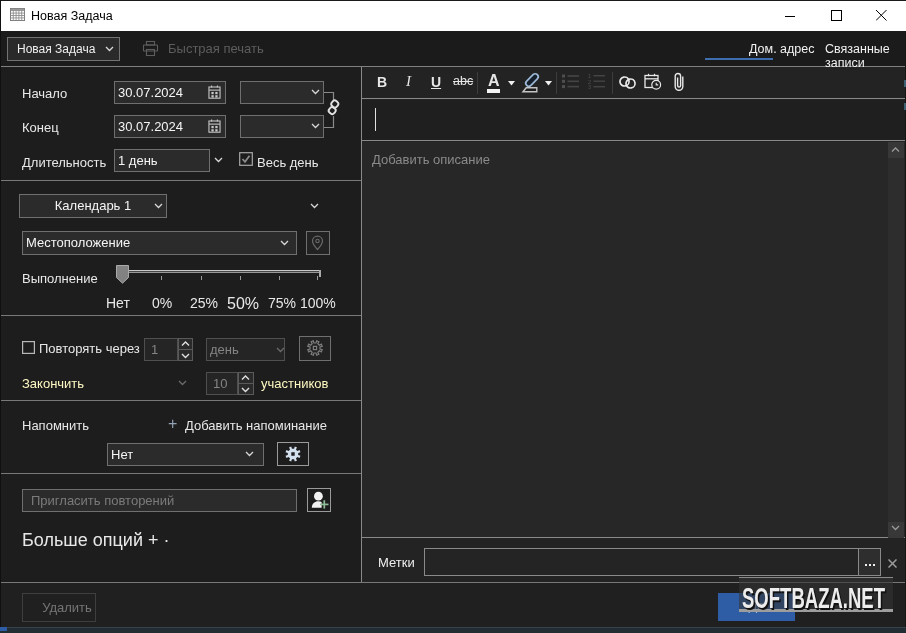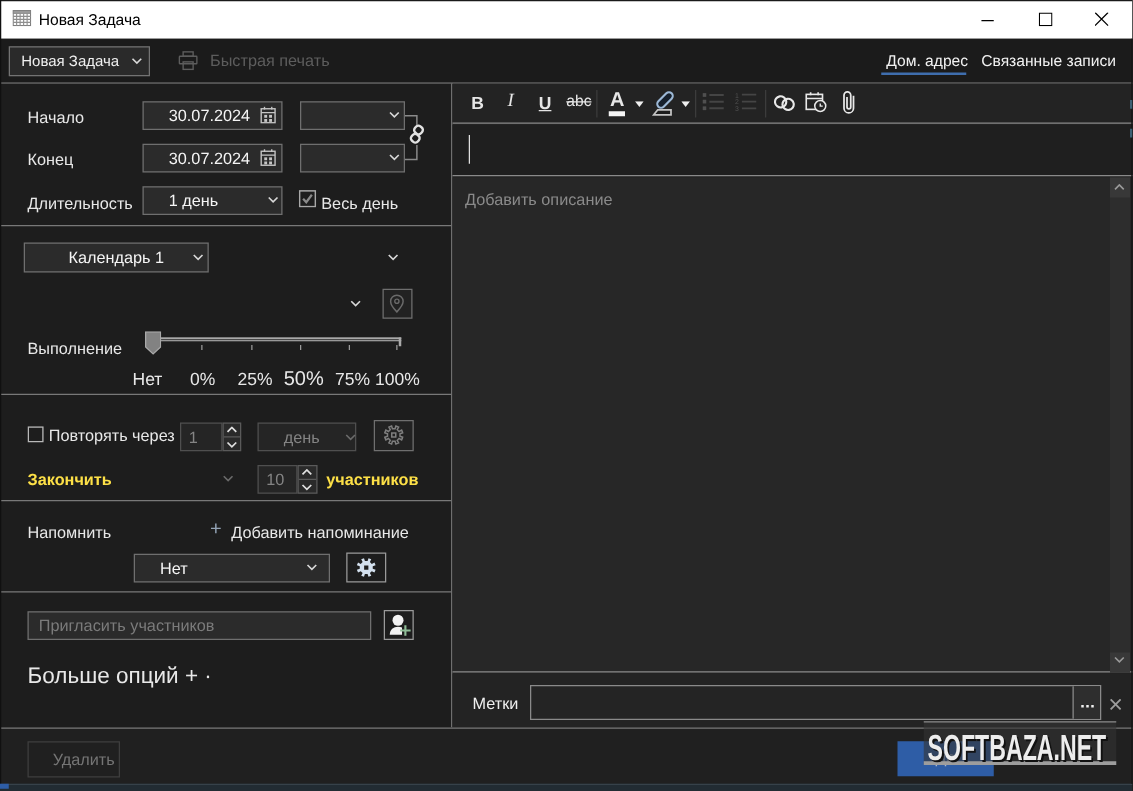--- a/index.html
+++ b/index.html
@@ -5,29 +5,29 @@
 *{margin:0;padding:0;box-sizing:border-box;}
 html,body{width:906px;height:633px;overflow:hidden;}
 body{font-family:"Liberation Sans",sans-serif;background:#1d1d1d;color:#e8e8e8;font-size:13px;}
 #w{position:relative;width:906px;height:633px;background:#1d1d1d;}
 .a{position:absolute;}
 #titlebar{left:0;top:0;width:906px;height:31px;background:#ffffff;border-top:1px solid #1a1a1a;}
 #titletext{left:31px;top:9px;color:#000;font-size:12.5px;}
 #toolbar{left:0;top:31px;width:906px;height:36px;background:#1b1b1b;border-bottom:1px solid #808080;}
 #typedd{left:7px;top:37px;width:113px;height:24px;background:#2a2a2a;border:1px solid #737373;line-height:22px;padding-left:9px;color:#f0f0f0;font-size:12px;}
 #qprint{left:168px;top:41px;color:#5d5d5d;}
-.tab{top:42px;color:#f2f2f2;font-size:12.5px;}
+.tab{top:42px;color:#f2f2f2;font-size:12.5px;margin-left:40px;}
 #tabline{left:705px;top:58px;width:68px;height:2px;background:#3f6eae;}
 #leftpanel{left:0;top:67px;width:361px;height:515px;background:#1d1d1d;}
 #vdiv{left:361px;top:67px;width:1px;height:515px;background:#8a8a8a;}
 .hsep{left:0;width:361px;height:1px;background:#787878;}
 .lbl{color:#e8e8e8;}
 .inp{background:#2b2b2b;border:1px solid #6f6f6f;color:#f5f5f5;}
-.ddtext{line-height:21px;padding-left:20px;}
-.dis{color:#fde047;font-weight:bold;}
+.ddtext{line-height:21px;padding-left:3px;}
+.dis{color:#fef9c3;}
 .disbox{background:#252525;border:1px solid #4f4f4f;color:#848484;}
 .btn{background:#222;border:1px solid #6f6f6f;}
 #rpanel{left:362px;top:67px;width:544px;height:515px;background:#232323;}
 #fmtbar{left:362px;top:67px;width:544px;height:32px;background:#232323;border-bottom:1px solid #8a8a8a;}
 .fbtn{position:absolute;top:73px;height:20px;color:#e6e6e6;}
 .fsep{position:absolute;top:72px;width:1px;height:22px;background:#3c3c3c;}
 #titleinput{left:362px;top:100px;width:544px;height:41px;background:#1f1f1f;border-bottom:1px solid #8a8a8a;}
 #caret{left:375px;top:108px;width:1px;height:23px;background:#e0e0e0;}
 #descarea{left:362px;top:142px;width:544px;height:396px;background:#272727;border-bottom:1px solid #8a8a8a;}
 #desctext{left:372px;top:152px;color:#8a8a8a;font-size:13px;}
@@ -145,36 +145,37 @@
     <path d="M0 1.5 H9.5 V36.5 H0" fill="none" stroke="#8a8a8a" stroke-width="1.2"></path>
   </svg>
   <svg class="a" style="left:326px;top:99px" width="15" height="18" viewBox="0 0 15 18">
     <rect x="1" y="1" width="13" height="16" fill="#1d1d1d"></rect>
     <g fill="none" stroke="#e2e2e2" stroke-width="1.9">
       <rect x="5.6" y="1.8" width="6.4" height="6.4" rx="2.5" transform="rotate(40 8.8 5)"></rect>
       <rect x="3.0" y="8.4" width="6.4" height="6.4" rx="2.5" transform="rotate(40 6.2 11.6)"></rect>
     </g>
   </svg>
   <div class="a lbl" style="left:22px;top:155px">Длительность</div>
-  <div class="a inp ddtext" style="left:114px;top:149px;width:112px;height:23px">1 день</div>
+  <div class="a inp ddtext" style="left:114px;top:149px;width:96px;height:23px">1 день</div>
   <svg class="a" style="left:214px;top:157px" width="9" height="6" viewBox="0 0 9 6">
       <path d="M1 1 L4.5 4.5 L8 1" stroke="#d8d8d8" stroke-width="1.3" fill="none"></path>
     </svg>
   <svg class="a" style="left:239px;top:152px" width="14" height="14" viewBox="0 0 14 14">
     <rect x="0.7" y="0.7" width="12.6" height="12.6" fill="none" stroke="#a8a8a8" stroke-width="1.2"></rect>
     <path d="M3.5 7 L6 9.8 L10.5 3.8" fill="none" stroke="#8a8a8a" stroke-width="1.8"></path>
   </svg>
   <div class="a lbl" style="left:257px;top:155px">Весь день</div>
   <div class="a inp" style="left:19px;top:194px;width:148px;height:24px;text-align:center;line-height:22px">Календарь 1</div>
   <svg class="a" style="left:154px;top:203px" width="9" height="6" viewBox="0 0 9 6">
       <path d="M1 1 L4.5 4.5 L8 1" stroke="#d8d8d8" stroke-width="1.3" fill="none"></path>
     </svg>
   <svg class="a" style="left:310px;top:203px" width="9" height="6" viewBox="0 0 9 6">
       <path d="M1 1 L4.5 4.5 L8 1" stroke="#d8d8d8" stroke-width="1.3" fill="none"></path>
     </svg>
+  <div class="a inp ddtext" style="left:22px;top:231px;width:275px;height:24px">Местоположение</div>
   <svg class="a" style="left:280px;top:240px" width="9" height="6" viewBox="0 0 9 6">
       <path d="M1 1 L4.5 4.5 L8 1" stroke="#d8d8d8" stroke-width="1.3" fill="none"></path>
     </svg>
   <div class="a btn" style="left:306px;top:231px;width:24px;height:24px"></div>
   <svg class="a" style="left:311px;top:235px" width="13" height="16" viewBox="0 0 13 16">
     <path d="M6.5 1.2 C3.6 1.2 1.5 3.4 1.5 6.1 C1.5 9.3 6.5 14.5 6.5 14.5 C6.5 14.5 11.5 9.3 11.5 6.1 C11.5 3.4 9.4 1.2 6.5 1.2 Z" fill="none" stroke="#6a6a6a" stroke-width="1.2"></path>
     <circle cx="6.5" cy="6" r="1.7" fill="none" stroke="#6a6a6a" stroke-width="1.1"></circle>
   </svg>
   <div class="a lbl" style="left:22px;top:271px">Выполнение</div>
   <div class="a" style="left:128px;top:270px;width:193px;height:3px;background:#484848;border-top:1px solid #c9c9c9;border-bottom:1px solid #989898"></div>
@@ -232,21 +233,21 @@
   <div class="a" style="left:168px;top:415px;font-size:16px;color:#93a3b5">+</div>
   <div class="a lbl" style="left:185px;top:418px">Добавить напоминание</div>
   <div class="a inp ddtext" style="left:107px;top:443px;width:157px;height:23px">Нет</div>
   <svg class="a" style="left:245px;top:451px" width="9" height="6" viewBox="0 0 9 6">
       <path d="M1 1 L4.5 4.5 L8 1" stroke="#d8d8d8" stroke-width="1.3" fill="none"></path>
     </svg>
   <div class="a" style="left:277px;top:442px;width:32px;height:24px;background:#1d1d1d;border:1px solid #9a9a9a"></div>
   <svg class="a" style="left:285px;top:446px" width="16" height="16" viewBox="0 0 16 16">
     <path fill-rule="evenodd" d="M15.49 9.80 L14.57 12.02 L12.43 10.90 L10.90 12.43 L12.02 14.57 L9.80 15.49 L9.08 13.19 L6.92 13.19 L6.20 15.49 L3.98 14.57 L5.10 12.43 L3.57 10.90 L1.43 12.02 L0.51 9.80 L2.81 9.08 L2.81 6.92 L0.51 6.20 L1.43 3.98 L3.57 5.10 L5.10 3.57 L3.98 1.43 L6.20 0.51 L6.92 2.81 L9.08 2.81 L9.80 0.51 L12.02 1.43 L10.90 3.57 L12.43 5.10 L14.57 3.98 L15.49 6.20 L13.19 6.92 L13.19 9.08 Z M6.3 6.3 L9.7 6.3 L9.7 9.7 L6.3 9.7 Z" fill="#d3e0ee"></path>
   </svg>
-  <div class="a inp" style="left:22px;top:489px;width:275px;height:23px;line-height:21px;padding-left:8px;color:#7b7b7b">Пригласить участников</div>
+  <div class="a inp" style="left:22px;top:489px;width:275px;height:23px;line-height:21px;padding-left:8px;color:#7b7b7b">Пригласить повторений</div>
   <div class="a" style="left:307px;top:488px;width:24px;height:24px;background:#1d1d1d;border:1px solid #9a9a9a"></div>
   <svg class="a" style="left:309px;top:490px" width="20" height="20" viewBox="0 0 20 20">
     <circle cx="9.4" cy="6.2" r="4.4" fill="#f2f2f2"></circle>
     <path d="M2.8 17.7 C2.8 13.5 5.8 11.3 9.4 11.3 C10.6 11.3 11.7 11.55 12.6 12.0 L12.6 17.7 Z" fill="#f2f2f2"></path>
     <g stroke="#8fbd97" stroke-width="1.7">
         <line x1="15.3" y1="10.2" x2="15.3" y2="18.6"></line>
         <line x1="11.1" y1="14.4" x2="19.5" y2="14.4"></line>
       </g>
   </svg>
   <div class="a lbl" style="left:22px;top:530px;font-size:18px">Больше опций + ·</div>

